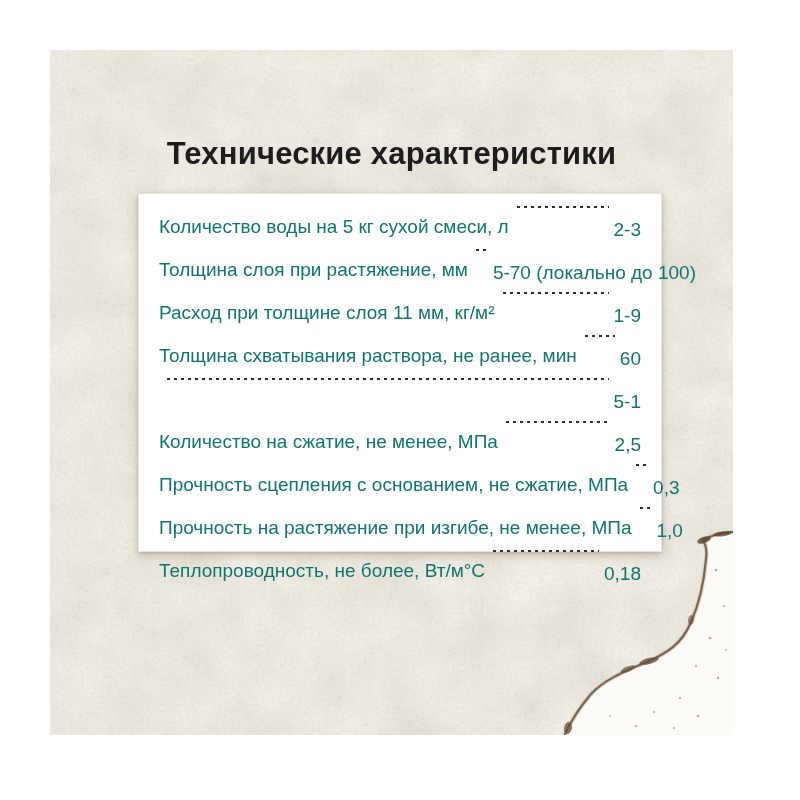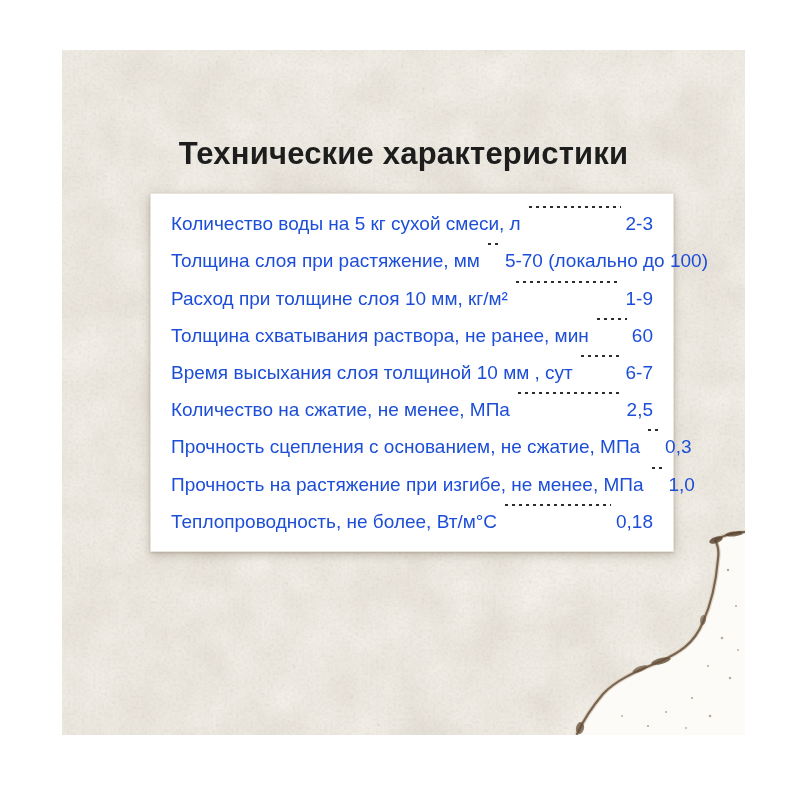--- a/index.html
+++ b/index.html
@@ -1,49 +1,49 @@
 <!DOCTYPE html>
 <html lang="ru"><head>
 <meta charset="utf-8">
 <style>
   html,body{margin:0;padding:0;}
   body{
     width:800px;height:800px;background:#ffffff;position:relative;
     font-family:"Liberation Sans","DejaVu Sans",sans-serif;overflow:hidden;
   }
   .photo{
-    position:absolute;left:62px;top:50px;width:683px;height:685px;
+    position:absolute;left:50px;top:50px;width:683px;height:685px;
     background:#f3f0e9;overflow:hidden;
   }
   .wall-svg{position:absolute;left:0;top:0;display:block;}
   .title{
     position:absolute;left:0;right:0;top:86px;
     text-align:center;font-size:31px;font-weight:700;color:#1d1d1d;
     letter-spacing:0.2px;
   }
   .card{
     position:absolute;left:88px;top:143px;width:524px;height:359px;
     box-sizing:border-box;background:#ffffff;
     border:1px solid #e9e5de;
     box-shadow:0 3px 9px rgba(125,110,90,0.38),0 1px 2px rgba(125,110,90,0.28);
     padding:11px 20px;
     display:flex;flex-direction:column;justify-content:space-around;
   }
   .row{
     display:flex;align-items:center;
-    font-size:19px;color:#1d4ed8;line-height:37px;white-space:nowrap;
+    font-size:19px;color:#0f766e;line-height:37px;white-space:nowrap;
   }
   .label{flex:0 0 auto;}
   .dots{
     flex:1 1 auto;height:4px;min-width:14px;
     margin:0 3px 0 6px;align-self:baseline;
     background-image:radial-gradient(circle,#2c2c2c 1.15px,rgba(0,0,0,0) 1.5px);
     background-size:7px 4px;background-repeat:repeat-x;background-position:0 0;
   }
-  .value{flex:0 0 auto;padding-left:2px;}
+  .value{flex:0 0 auto;padding-left:2px;margin-top:6px;}
 </style>
 </head>
 <body>
 
 <div class="photo">
 
   <svg class="wall-svg" width="683" height="685" viewBox="0 0 683 685" xmlns="http://www.w3.org/2000/svg">
     <defs>
       <filter id="blotch" x="0" y="0" width="100%" height="100%">
         <feTurbulence type="fractalNoise" baseFrequency="0.018" numOctaves="4" seed="8"></feTurbulence>
@@ -111,33 +111,32 @@
       <span class="label">Количество воды на 5 кг сухой смеси, л</span>
       <span class="dots"></span>
       <span class="value">2-3</span>
     </div>
     <div class="row">
       <span class="label">Толщина слоя при растяжение, мм</span>
       <span class="dots"></span>
       <span class="value">5-70 (локально до 100)</span>
     </div>
     <div class="row">
-      <span class="label">Расход при толщине слоя 10 мм, кг/м²</span>
+      <span class="label">Расход при толщине слоя 11 мм, кг/м²</span>
       <span class="dots"></span>
       <span class="value">1-9</span>
     </div>
     <div class="row">
       <span class="label">Толщина схватывания раствора, не ранее, мин</span>
       <span class="dots"></span>
       <span class="value">60</span>
     </div>
     <div class="row">
-      <span class="label">Время высыхания слоя толщиной 10 мм , сут</span>
       <span class="dots"></span>
-      <span class="value">6-7</span>
+      <span class="value">5-1</span>
     </div>
     <div class="row">
       <span class="label">Количество на сжатие, не менее, МПа</span>
       <span class="dots"></span>
       <span class="value">2,5</span>
     </div>
     <div class="row">
       <span class="label">Прочность сцепления с основанием, не сжатие, МПа</span>
       <span class="dots"></span>
       <span class="value">0,3</span>

